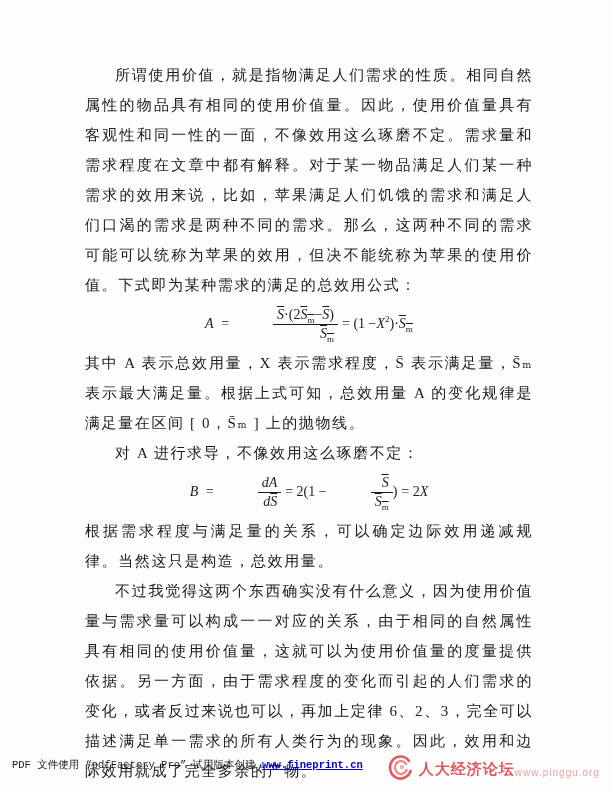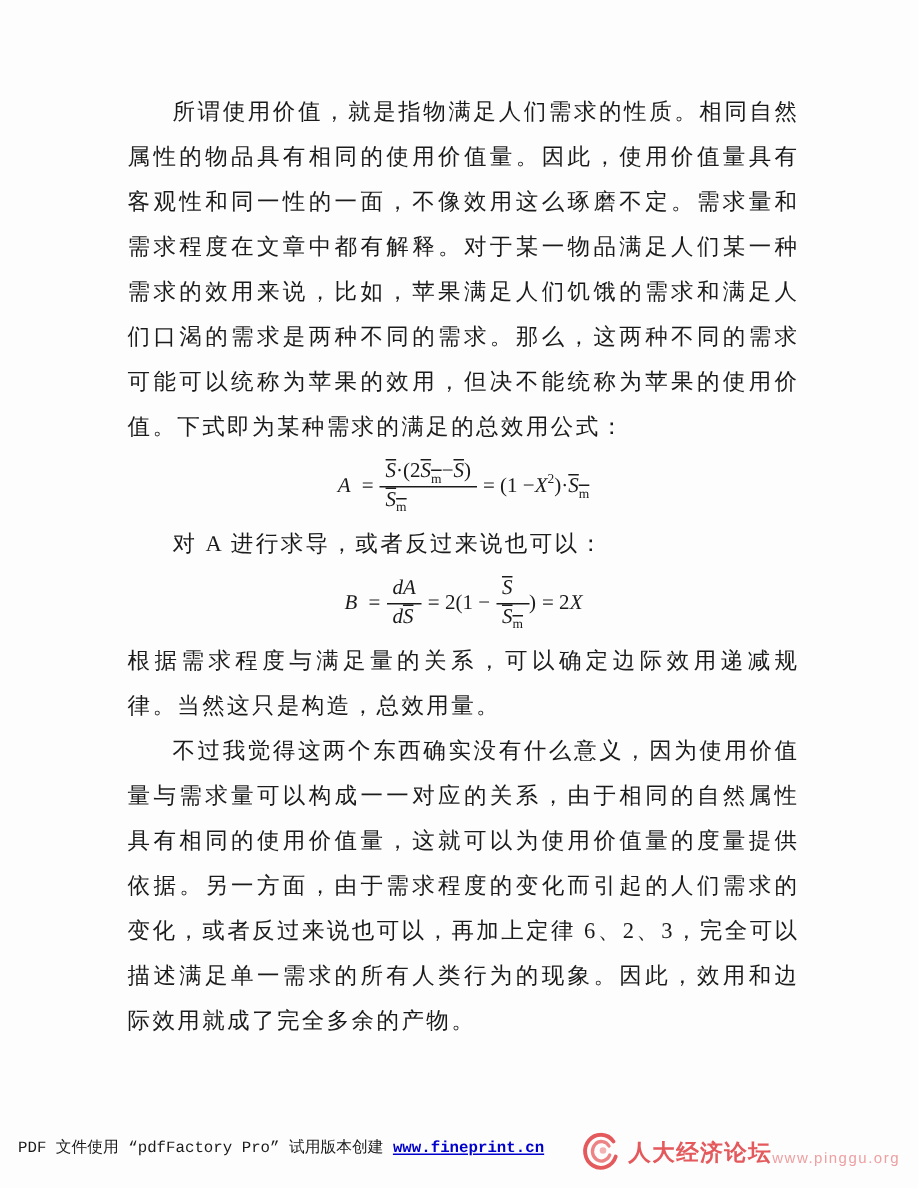--- a/index.html
+++ b/index.html
@@ -14,21 +14,21 @@
     text-align:justify;
   }
   .para{margin:0;}
   .para.indent{text-indent:2em;}
   
   .formula{
     text-align:center;margin:7px 0 6px 0;letter-spacing:0;
     font-size:14px;line-height:normal;text-indent:0;
   }
   .formula .v{font-style:italic;}
-  .frac{display:inline-block;vertical-align:middle;text-align:left;letter-spacing:0;}
+  .frac{display:inline-block;vertical-align:middle;text-align:right;letter-spacing:0;margin-left:40px;}
   .frac .num{display:block;border-bottom:1px solid #1b1b1b;padding:0 4px 1px 4px;}
   .frac .den{display:block;padding:1px 4px 0 4px;}
   .ov{text-decoration:overline;}
   .formula sub{font-size:9px;line-height:0;}
   .formula sup{font-size:9px;line-height:0;}
   .fgap{display:inline-block;width:4px;}
   
   .footer-left{
     position:absolute;left:12px;bottom:20px;
     font-family:"Liberation Mono","DejaVu Sans Mono",monospace;
@@ -56,22 +56,23 @@
   <div class="content">
 
     <p class="para indent">所谓使用价值，就是指物满足人们需求的性质。相同自然属性的物品具有相同的使用价值量。因此，使用价值量具有客观性和同一性的一面，不像效用这么琢磨不定。需求量和需求程度在文章中都有解释。对于某一物品满足人们某一种需求的效用来说，比如，苹果满足人们饥饿的需求和满足人们口渴的需求是两种不同的需求。那么，这两种不同的需求可能可以统称为苹果的效用，但决不能统称为苹果的使用价值。下式即为某种需求的满足的总效用公式：</p>
 
     <div class="formula">
       <span class="v">A</span>
       <span class="fgap"></span><span>=</span><span class="fgap"></span><span class="frac"><span class="num"><span class="ov v">S</span><span>·(2</span><span class="ov"><span class="v">S</span><sub>m</sub></span><span>−</span><span class="ov v">S</span><span>)</span></span><span class="den"><span class="ov"><span class="v">S</span><sub>m</sub></span></span></span><span class="fgap"></span><span>=</span>
       <span>(1 −</span><span class="v">X</span><sup>2</sup><span>)·</span><span class="ov"><span class="v">S</span><sub>m</sub></span>
     </div>
 
+    <p class="para">其中 A 表示总效用量，X 表示需求程度，S̄ 表示满足量，S̄ₘ 表示最大满足量。根据上式可知，总效用量 A 的变化规律是满足量在区间 [ 0，S̄ₘ ] 上的抛物线。</p>
 
-    <p class="para indent">对 A 进行求导，或者反过来说也可以：</p>
+    <p class="para indent">对 A 进行求导，不像效用这么琢磨不定：</p>
 
     <div class="formula">
       <span class="v">B</span>
       <span class="fgap"></span><span>=</span><span class="fgap"></span><span class="frac"><span class="num"><span class="v">dA</span></span><span class="den"><span class="v">d</span><span class="ov v">S</span></span></span><span class="fgap"></span><span>= 2(1 −</span><span class="fgap"></span><span class="frac"><span class="num"><span class="ov v">S</span></span><span class="den"><span class="ov"><span class="v">S</span><sub>m</sub></span></span></span><span>)</span><span class="fgap"></span><span>= 2</span><span class="v">X</span>
     </div>
 
     <p class="para">根据需求程度与满足量的关系，可以确定边际效用递减规律。当然这只是构造，总效用量。</p>
 
     <p class="para indent">不过我觉得这两个东西确实没有什么意义，因为使用价值量与需求量可以构成一一对应的关系，由于相同的自然属性具有相同的使用价值量，这就可以为使用价值量的度量提供依据。另一方面，由于需求程度的变化而引起的人们需求的变化，或者反过来说也可以，再加上定律 6、2、3，完全可以描述满足单一需求的所有人类行为的现象。因此，效用和边际效用就成了完全多余的产物。</p>
 

